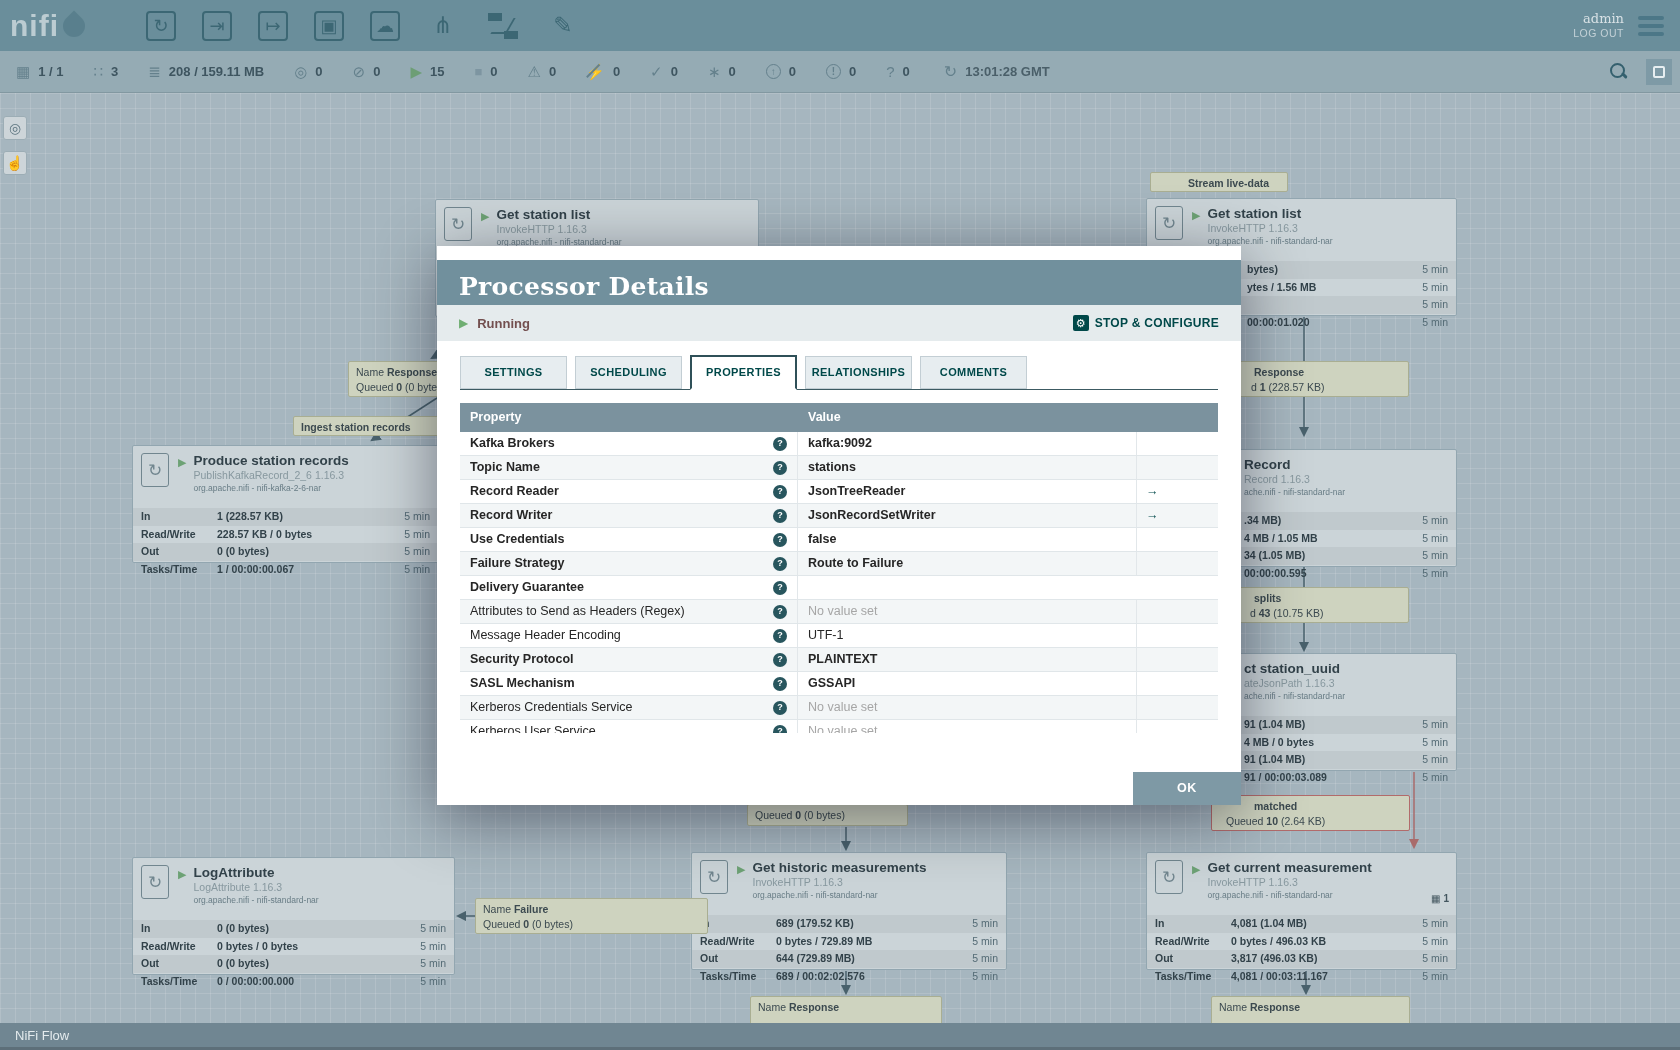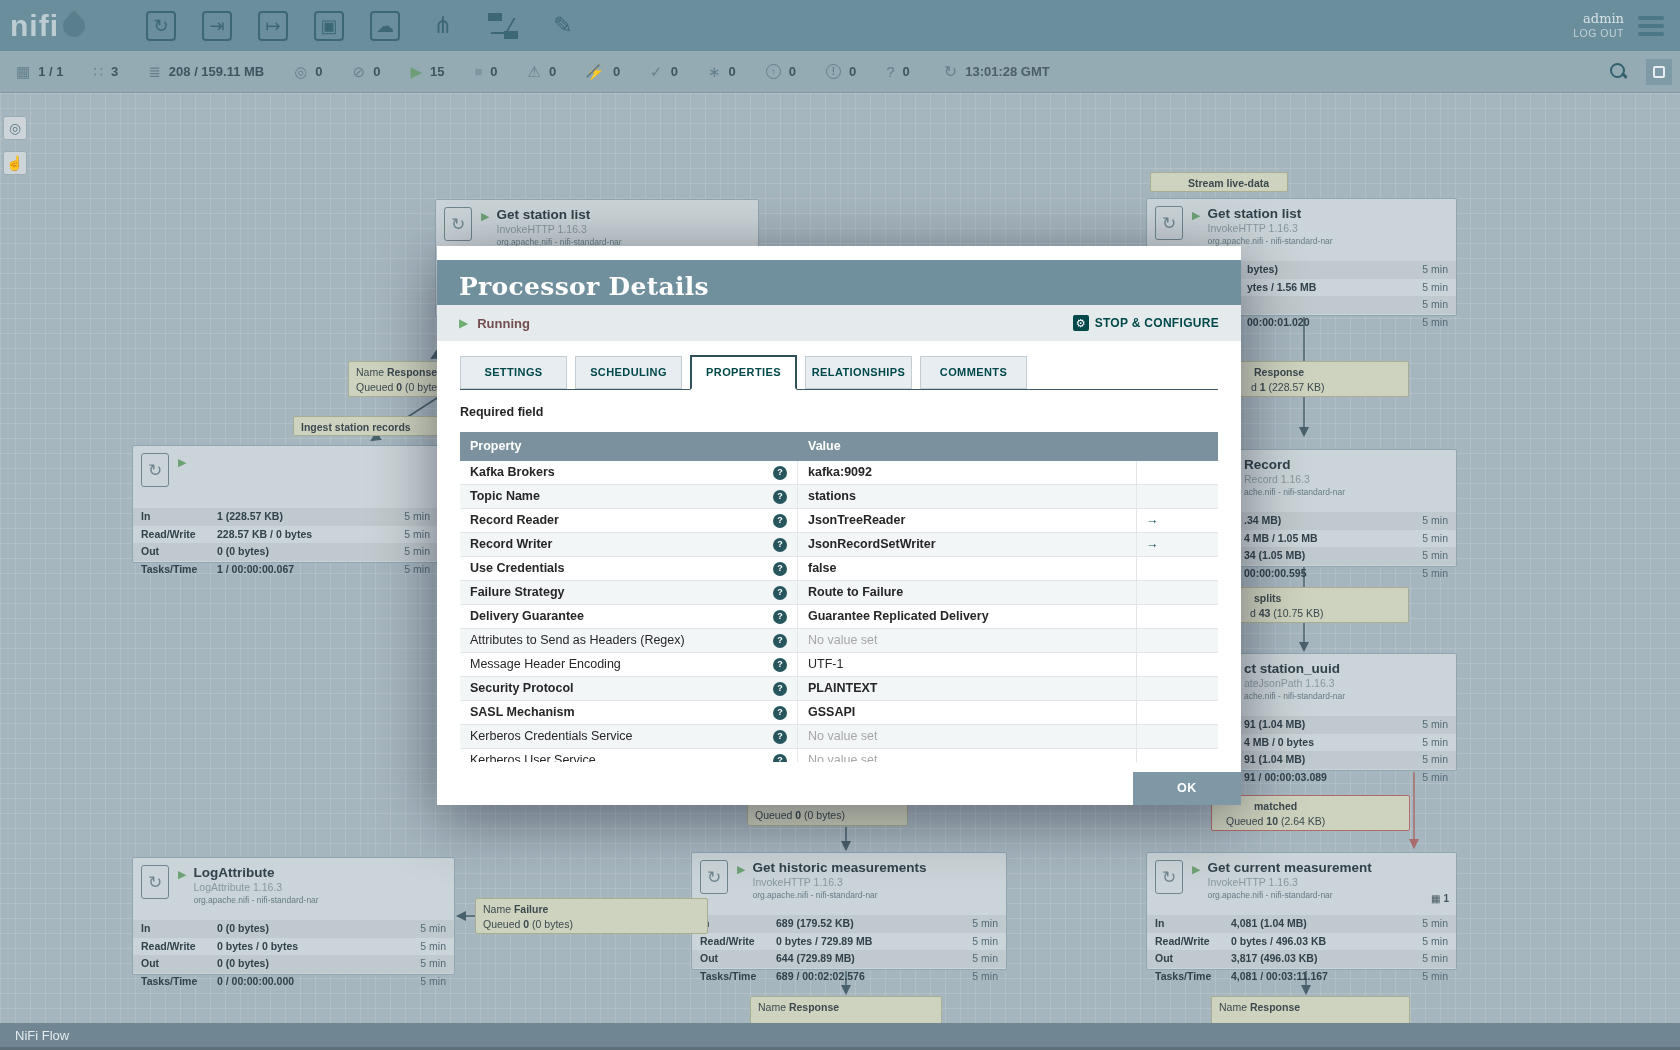--- a/index.html
+++ b/index.html
@@ -259,20 +259,25 @@
             <div class="proc-type">InvokeHTTP 1.16.3</div>
             <div class="proc-nar">org.apache.nifi - nifi-standard-nar</div>
           </div>
         </div>
         <div class="proc-stats"></div>
       </div>
       <div class="proc" style="left: 132px; top: 352px; width: 307px; height: 118px;">
         <div class="proc-head">
           <span class="proc-icon">↻</span>
           <span class="run-tri">▶</span>
+          <div class="proc-titles">
+            <div class="proc-title">Produce station records</div>
+            <div class="proc-type">PublishKafkaRecord_2_6 1.16.3</div>
+            <div class="proc-nar">org.apache.nifi - nifi-kafka-2-6-nar</div>
+          </div>
         </div>
         <div class="proc-stats">
           <div class="stat-row">
             <span class="stat-label">In</span>
             <span class="stat-value">1 (228.57 KB)</span>
             <span class="stat-period">5 min</span>
           </div>
           <div class="stat-row">
             <span class="stat-label">Read/Write</span>
             <span class="stat-value">228.57 KB / 0 bytes</span>
@@ -525,21 +530,20 @@
       </span>
     </div>
     <div class="dlg-body">
       <div class="tabs" id="tabs">
           <div class="tab">SETTINGS</div>
           <div class="tab">SCHEDULING</div>
           <div class="tab active">PROPERTIES</div>
           <div class="tab">RELATIONSHIPS</div>
           <div class="tab">COMMENTS</div>
         </div>
-      <div class="reqfield">Required field</div>
       <div class="ptable">
         <div class="phead">
           <div class="c1">Property</div>
           <div class="c2">Value</div>
           <div class="c3"></div>
         </div>
         <div id="prows">
             <div class="trow req">
               <div class="c1 tprop">
                 <span class="pname">Kafka Brokers</span>
@@ -586,21 +590,20 @@
                 <span class="help">?</span>
               </div>
               <div class="c2 tval">Route to Failure</div>
               <div class="c3"></div>
             </div>
             <div class="trow req">
               <div class="c1 tprop">
                 <span class="pname">Delivery Guarantee</span>
                 <span class="help">?</span>
               </div>
-              <div class="c2 tval">Guarantee Replicated Delivery</div>
               <div class="c3"></div>
             </div>
             <div class="trow">
               <div class="c1 tprop">
                 <span class="pname">Attributes to Send as Headers (Regex)</span>
                 <span class="help">?</span>
               </div>
               <div class="c2 tval unset">No value set</div>
               <div class="c3"></div>
             </div>

